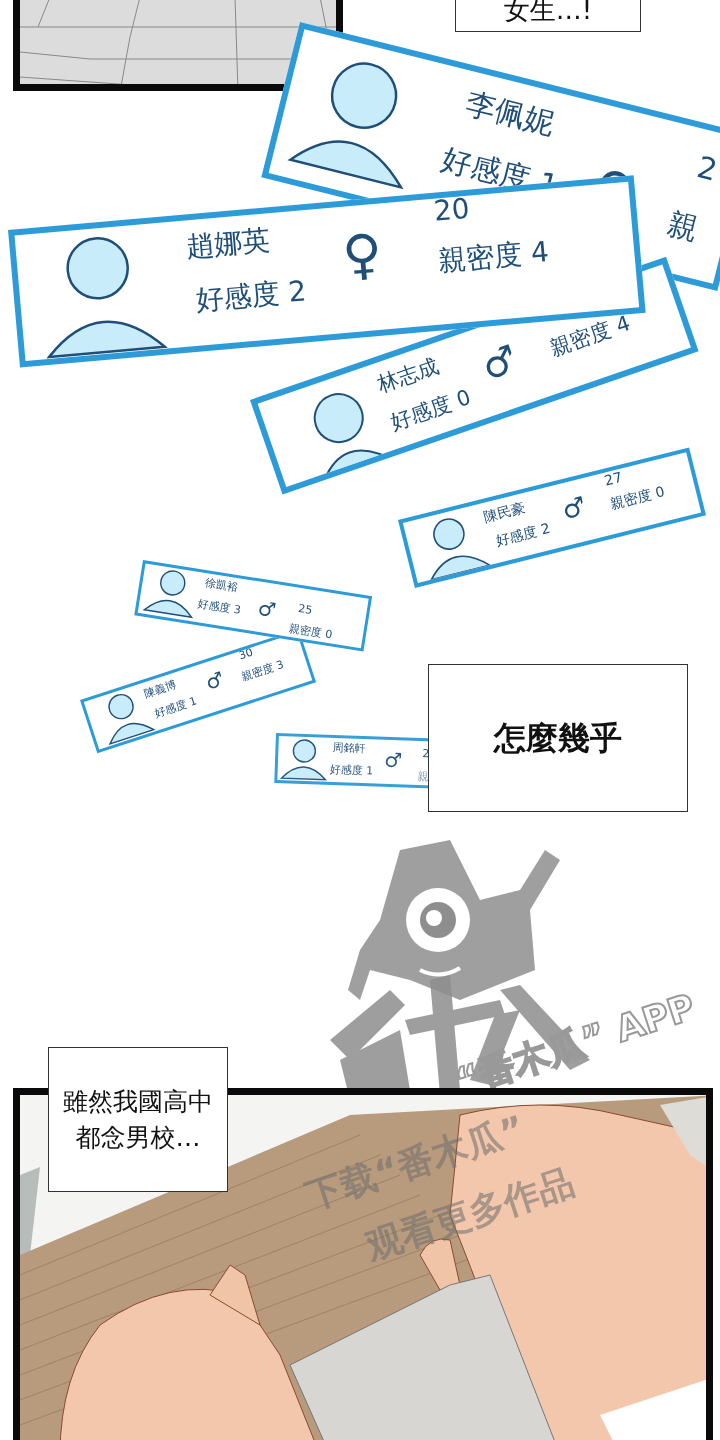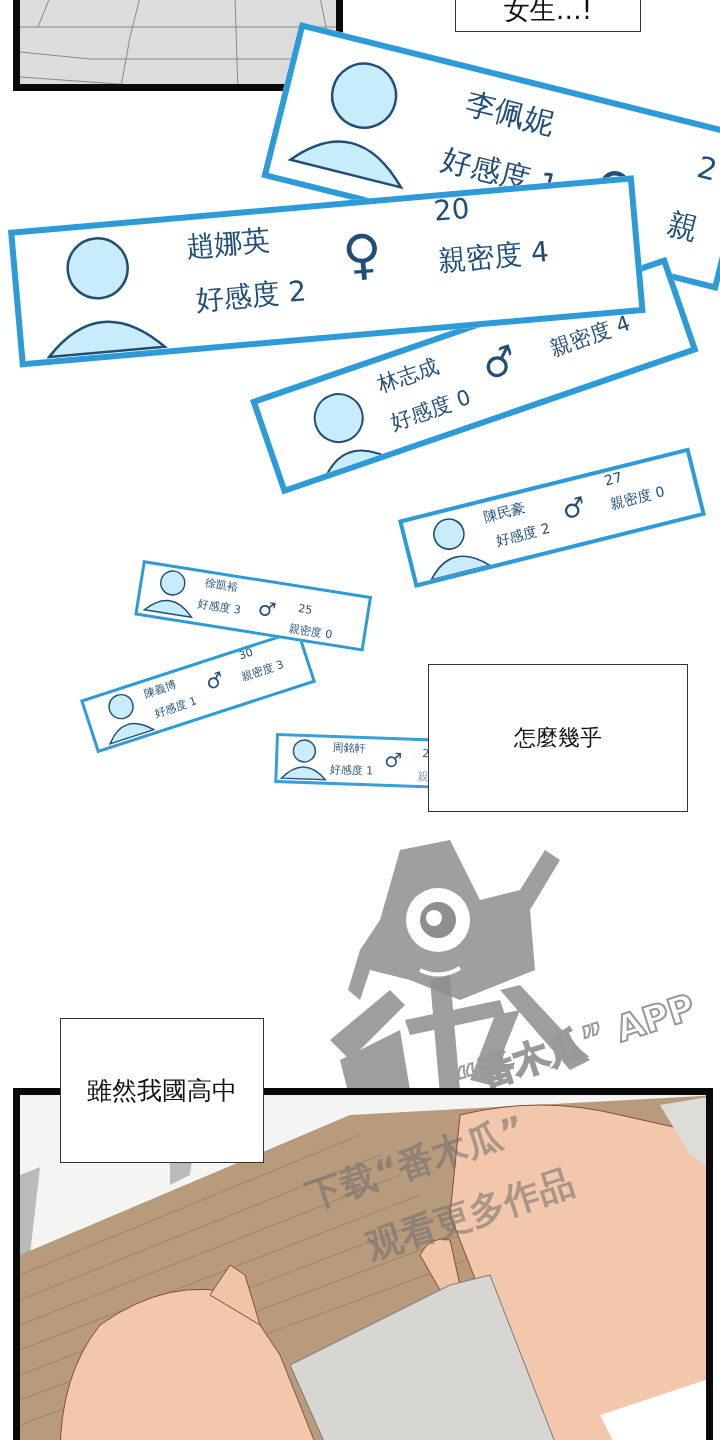--- a/index.html
+++ b/index.html
@@ -174,21 +174,21 @@
     <span>1</span>
   </div>
   <div class="sym" style="left:106px; top:8px; font-size:20px;">♂</div>
   <div class="txt" style="left:144px; top:6px; font-size:11px;">22</div>
   <div class="txt" style="left:140px; top:28px; font-size:11px; opacity:0.6;">
     <span>親密度</span>
     <span>0</span>
   </div>
 </div>
 
-<div class="bubble" style="left:428px; top:664px; width:260px; height:148px; font-size:22px;">
+<div class="bubble" style="left:428px; top:664px; width:260px; height:148px; font-size:32px;font-weight:bold;">
   <span>怎麼幾乎</span>
 </div>
 
 <svg class="watermark-logo" viewBox="0 0 300 270">
   <g fill="#8e8e8e" opacity="0.85">
     <path d="M80 20 L130 10 L160 70 L200 60 L225 20 L240 30 L210 80 L215 140 L140 170 L90 150 L50 140 L40 170 L28 160 L40 120 L60 90 Z"></path>
   </g>
   <circle cx="118" cy="90" r="32" fill="#fff"></circle>
   <circle cx="118" cy="90" r="18" fill="#8e8e8e"></circle>
   <circle cx="114" cy="88" r="8" fill="#fff"></circle>
@@ -197,22 +197,23 @@
     <path d="M10 210 L70 160 L85 175 L30 230 Z"></path>
     <path d="M20 230 L80 200 L90 260 L30 270 Z"></path>
     <path d="M110 150 L130 145 L140 260 L120 265 Z"></path>
     <path d="M85 190 L180 170 L185 185 L90 205 Z"></path>
     <path d="M180 160 L200 155 L270 230 L250 240 Z"></path>
     <path d="M175 185 L200 180 L170 255 L150 250 Z"></path>
   </g>
 </svg>
 <div class="wm-text" style="left:450px; top:1060px; font-size:36px; transform: rotate(-18deg); color:rgba(255,255,255,0.9); -webkit-text-stroke:2px #999;">“番木瓜” APP</div>
 
-<div class="bubble" style="left:48px; top:1018px; width:204px; height:145px; font-size:25px; z-index:3;margin-left:12px;">
+<div class="bubble" style="left:48px; top:1047px; width:180px; height:145px; font-size:25px; z-index:3;">
   <span>雖然我國高中</span>
+  <span>都念男校…</span>
 </div>
 
 <div class="bottom-panel">
   <svg width="700" height="360" viewBox="0 0 700 360">
     <rect width="700" height="360" fill="#f4f4f2"></rect>
     <path d="M150 0 L180 0 L170 80 L150 90 Z" fill="#b8bcbb"></path>
     <path d="M0 80 L20 72 L10 160 L0 170 Z" fill="#b8bcbb"></path>
     <path d="M0 160 L330 20 L700 0 L700 360 L0 360 Z" fill="#b89a7c"></path>
     <g stroke="#8c6e52" stroke-width="0.8" fill="none" opacity="0.7">
       <path d="M0 180 L340 40"></path>

